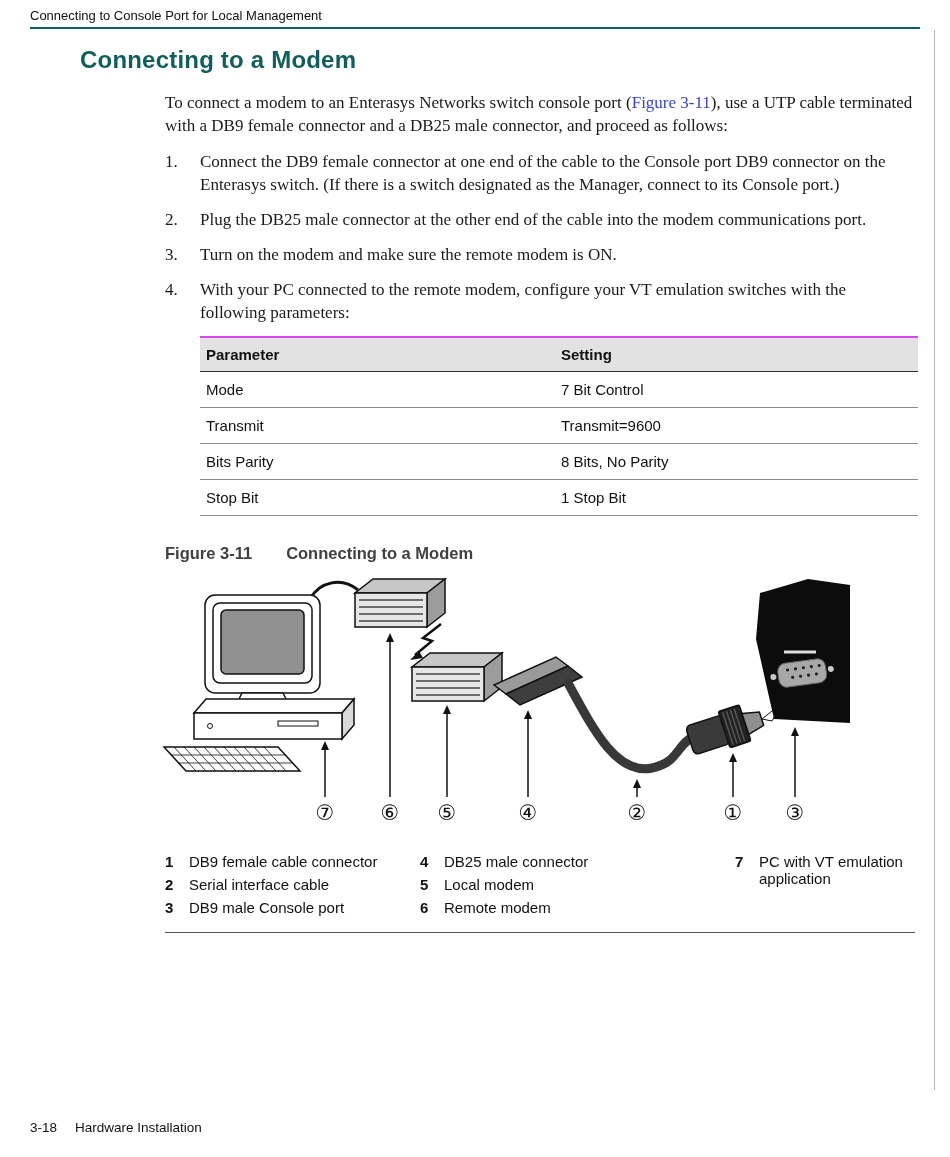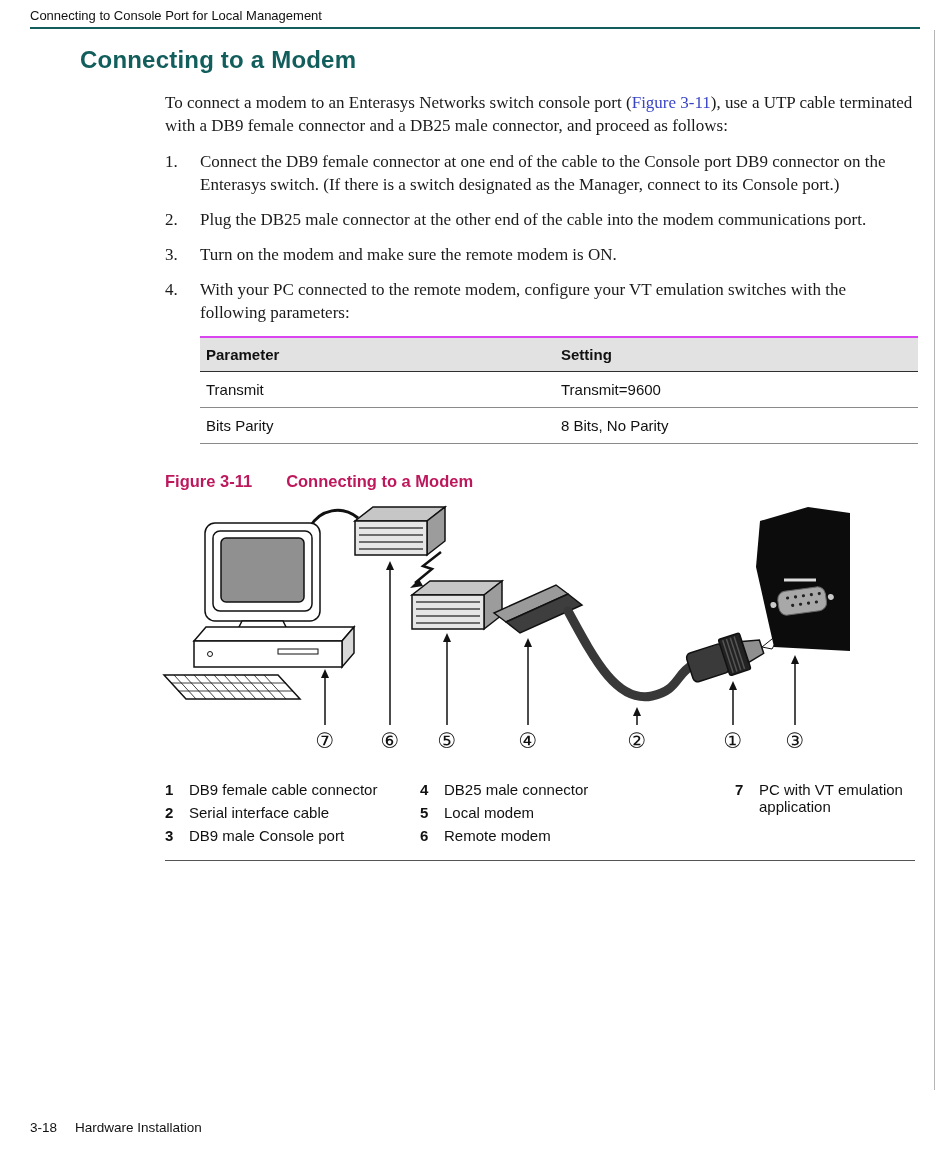--- a/index.html
+++ b/index.html
@@ -76,21 +76,21 @@
     border-bottom: 1px solid #8a8a8a;
   }
   table.param-table .col-param { width: 355px; }
 
   .closing { margin-top: 20px; }
 
   
   .figure-caption {
     margin-top: 28px;
     font-family: "Liberation Sans", sans-serif;
-    font-weight: bold; font-size: 16.5px; color: #be185d;
+    font-weight: bold; font-size: 16.5px; color: #404040;
   }
   .figure-caption .figure-title { margin-left: 34px; }
   .figure-box {
     position: relative;
     margin-top: 12px; margin-left: -5px;
     width: 700px; height: 262px;
   }
   .callout {
     position: absolute; top: 228px;
     transform: translateX(-50%);
@@ -150,26 +150,34 @@
 
     <table class="param-table">
       <thead>
         <tr>
           <th class="col-param">Parameter</th>
           <th>Setting</th>
         </tr>
       </thead>
       <tbody>
         <tr>
+          <td>Mode</td>
+          <td>7 Bit Control</td>
+        </tr>
+        <tr>
           <td>Transmit</td>
           <td>Transmit=9600</td>
         </tr>
         <tr>
           <td>Bits Parity</td>
           <td>8 Bits, No Parity</td>
+        </tr>
+        <tr>
+          <td>Stop Bit</td>
+          <td>1 Stop Bit</td>
         </tr>
       </tbody>
     </table>
 
 
     <div class="figure-caption">
       <span>Figure 3-11</span><span class="figure-title">Connecting to a Modem</span>
     </div>
 
     <div class="figure-box">

